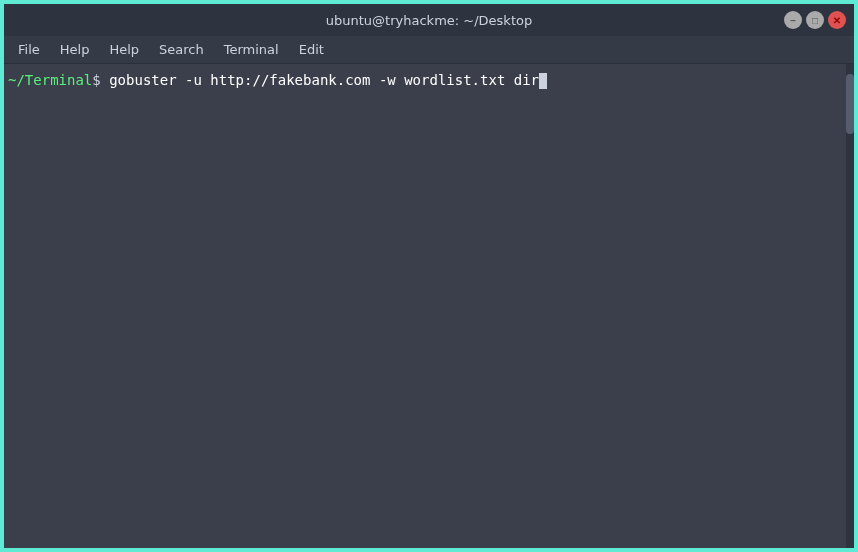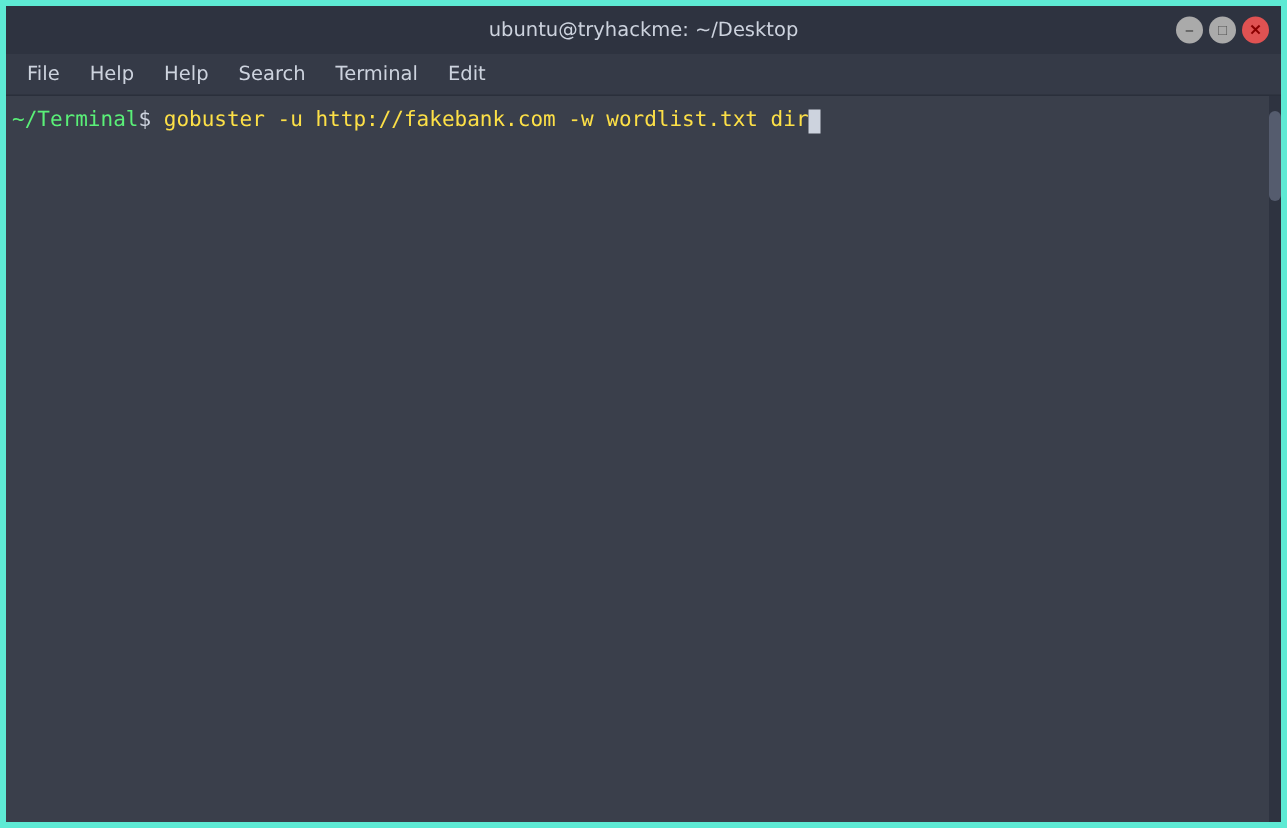--- a/index.html
+++ b/index.html
@@ -120,21 +120,21 @@
 
     .prompt-path {
       color: #5af078;
     }
 
     .prompt-dollar {
       color: #cdd3de;
     }
 
     .command-text {
-      color: #fde047;
+      color: #ffffff;
     }
 
     .cursor {
       display: inline-block;
       width: 8px;
       height: 16px;
       background: #cdd3de;
       vertical-align: middle;
       animation: blink 1s step-end infinite;
     }

